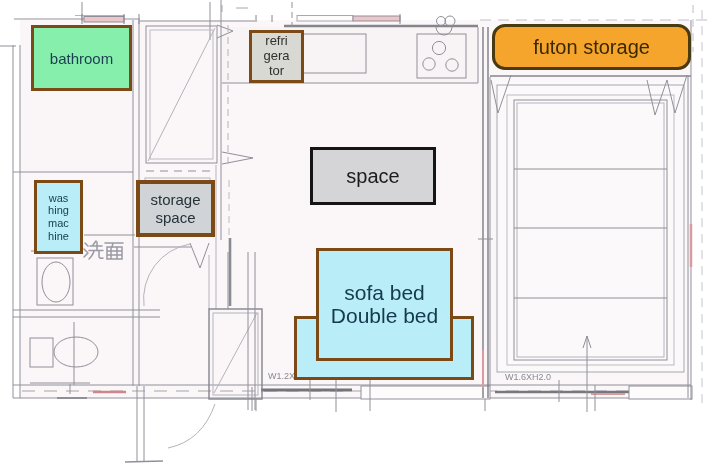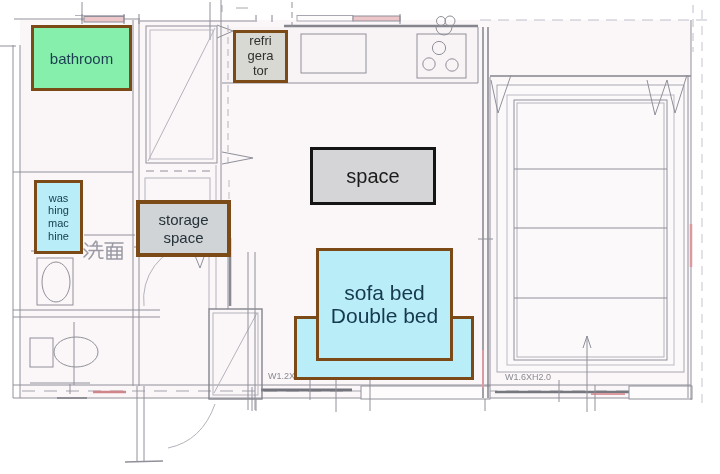--- a/index.html
+++ b/index.html
@@ -156,22 +156,23 @@
   <text x="268" y="379" font-family="Liberation Sans, sans-serif" font-size="9" fill="#8a8a92">W1.2X</text>
   <text x="505" y="380" font-family="Liberation Sans, sans-serif" font-size="9" fill="#8a8a92">W1.6XH2.0</text>
 </svg>
 
 <div class="lbl" style="left:294px;top:316px;width:180px;height:64px;background:#b9eef9;border:3px solid #7b4a17;"></div>
 
 <div class="lbl" style="left:316px;top:248px;width:137px;height:113px;background:#b9eef9;border:3px solid #7b4a17;font-size:21px;color:#16394d;line-height:1.07;">sofa bed<br>Double bed</div>
 
 <div class="lbl" style="left:31px;top:25px;width:101px;height:66px;background:#86efac;border:3px solid #7b4a17;font-size:15px;color:#1d3d52;">bathroom</div>
 
-<div class="lbl" style="left:233px;top:30px;width:55px;height:53px;background:#d8d9d3;border:3.5px solid #7b4a17;font-size:13px;color:#30302e;line-height:1.15;">refri<br>gera<br>tor</div>
+<div class="lbl" style="left:249px;top:30px;width:55px;height:53px;background:#d8d9d3;border:3.5px solid #7b4a17;font-size:13px;color:#30302e;line-height:1.15;">refri<br>gera<br>tor</div>
 
+<div class="lbl" style="left:492px;top:24px;width:199px;height:46px;background:#f6a52c;border:3px solid #4a3a10;border-radius:13px;font-size:20px;color:#3a2800;">futon storage</div>
 
 <div class="lbl" style="left:310px;top:147px;width:126px;height:58px;background:#d5d5d7;border:3px solid #151515;font-size:20px;color:#1c1c1c;">space</div>
 
 <div class="lbl" style="left:34px;top:180px;width:49px;height:74px;background:#b9eef9;border:3.5px solid #7b4a17;font-size:11px;color:#17404f;line-height:1.15;">was<br>hing<br>mac<br>hine</div>
 
-<div class="lbl" style="left:136px;top:200px;width:95px;height:57px;background:#d0d4d7;border:4px solid #7b4a17;font-size:15px;color:#26323a;line-height:1.2;">storage<br>space</div>
+<div class="lbl" style="left:136px;top:180px;width:79px;height:57px;background:#d0d4d7;border:4px solid #7b4a17;font-size:15px;color:#26323a;line-height:1.2;">storage<br>space</div>
 
 </div>
 
 </body></html>

